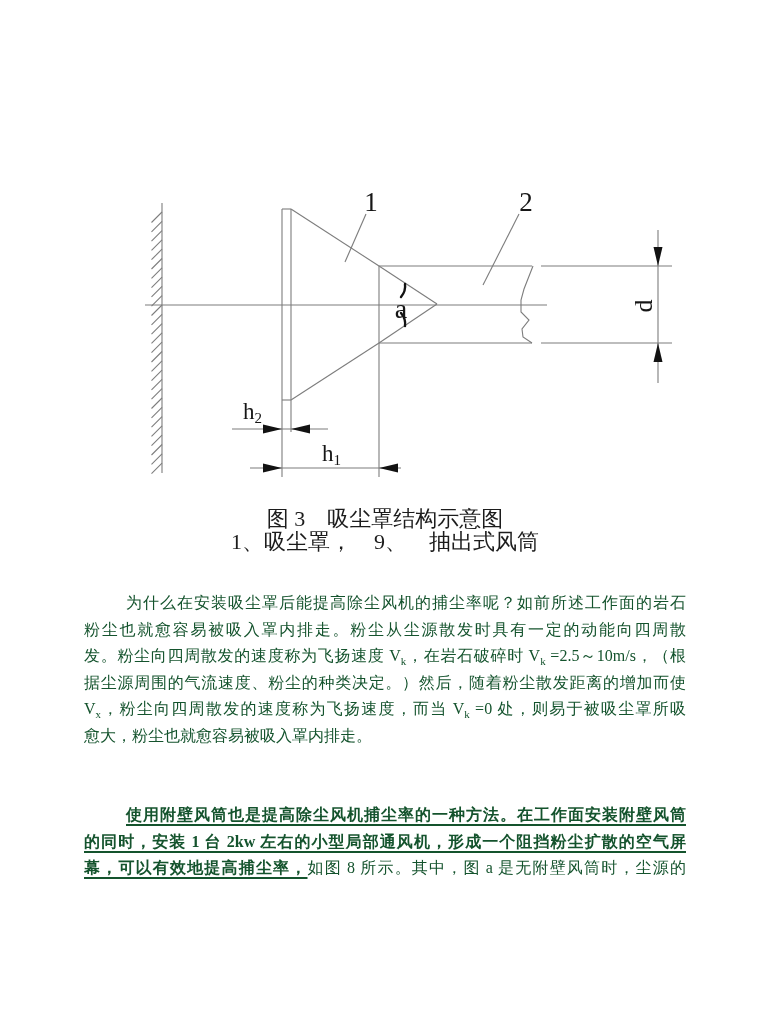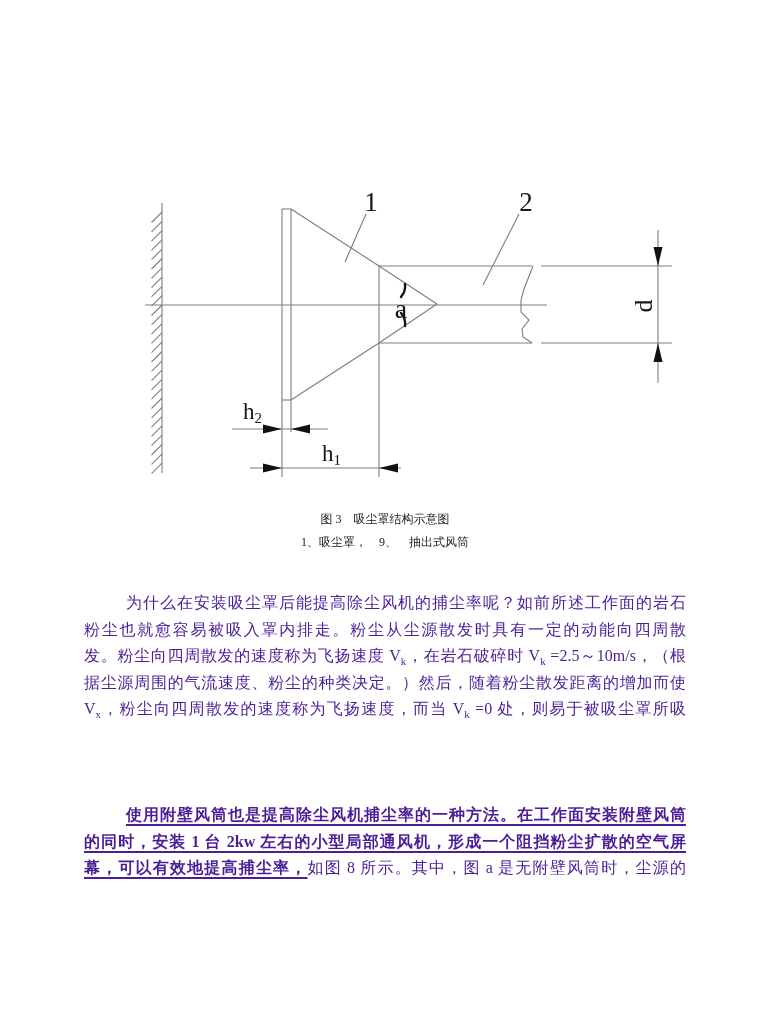--- a/index.html
+++ b/index.html
@@ -8,23 +8,23 @@
     font-family:"Liberation Serif","DejaVu Serif",serif;color:#1a1a1a;
   }
   .diagram{position:absolute;left:0;top:0;}
   .dline{stroke:#7d7d7d;stroke-width:1.1;fill:none;}
   .dpoly{stroke:#7d7d7d;stroke-width:1.1;fill:none;}
   .arrow{fill:#121212;stroke:none;}
   .anglemark{stroke:#121212;stroke-width:2.4;fill:none;stroke-linecap:round;}
   .dlabel{fill:#161616;font-family:"Liberation Serif","DejaVu Serif",serif;}
   .caption{
     position:absolute;left:84px;width:602px;text-align:center;
-    font-size:12px;line-height:22px;color:#1c1c1c;
+    font-size:22px;line-height:22px;color:#1c1c1c;
   }
-  .bodytext{position:absolute;left:84px;width:602px;font-size:16px;color:#4c1d95;}
+  .bodytext{position:absolute;left:84px;width:602px;font-size:16px;color:#14532d;}
   .tline{
     height:26.5px;line-height:26.5px;
     text-align:justify;text-align-last:justify;
   }
   .tline.last{text-align-last:left;}
   .tline.indent{text-indent:42px;}
   .seg-b{
     font-weight:bold;
     text-decoration:underline;
     text-decoration-thickness:1.6px;
@@ -131,20 +131,21 @@
 
   <div class="caption" style="top:508px">图 3　吸尘罩结构示意图</div>
   <div class="caption" style="top:531px">1、吸尘罩，　9、　抽出式风筒</div>
 
   <div class="bodytext" style="top:590px">
       <div class="tline indent"><span>为什么在安装吸尘罩后能提高除尘风机的捕尘率呢？如前所述工作面的岩石</span></div>
       <div class="tline"><span>粉尘也就愈容易被吸入罩内排走。粉尘从尘源散发时具有一定的动能向四周散</span></div>
       <div class="tline"><span>发。粉尘向四周散发的速度称为飞扬速度 V</span><span class="seg-sub">k</span><span>，在岩石破碎时 V</span><span class="seg-sub">k</span><span> =2.5～10m/s，（根</span></div>
       <div class="tline"><span>据尘源周围的气流速度、粉尘的种类决定。）然后，随着粉尘散发距离的增加而使</span></div>
       <div class="tline"><span>V</span><span class="seg-sub">x</span><span>，粉尘向四周散发的速度称为飞扬速度，而当 V</span><span class="seg-sub">k</span><span> =0 处，则易于被吸尘罩所吸</span></div>
+      <div class="tline last"><span>愈大，粉尘也就愈容易被吸入罩内排走。</span></div>
     </div>
 
   <div class="bodytext" style="top:802px">
       <div class="tline indent"><span class="seg-b">使用附壁风筒也是提高除尘风机捕尘率的一种方法。在工作面安装附壁风筒</span></div>
       <div class="tline"><span class="seg-b">的同时，安装 1 台 2kw 左右的小型局部通风机，形成一个阻挡粉尘扩散的空气屏</span></div>
       <div class="tline"><span class="seg-b">幕，可以有效地提高捕尘率，</span><span>如图 8 所示。其中，图 a 是无附壁风筒时，尘源的</span></div>
     </div>
 
 </div>
 

